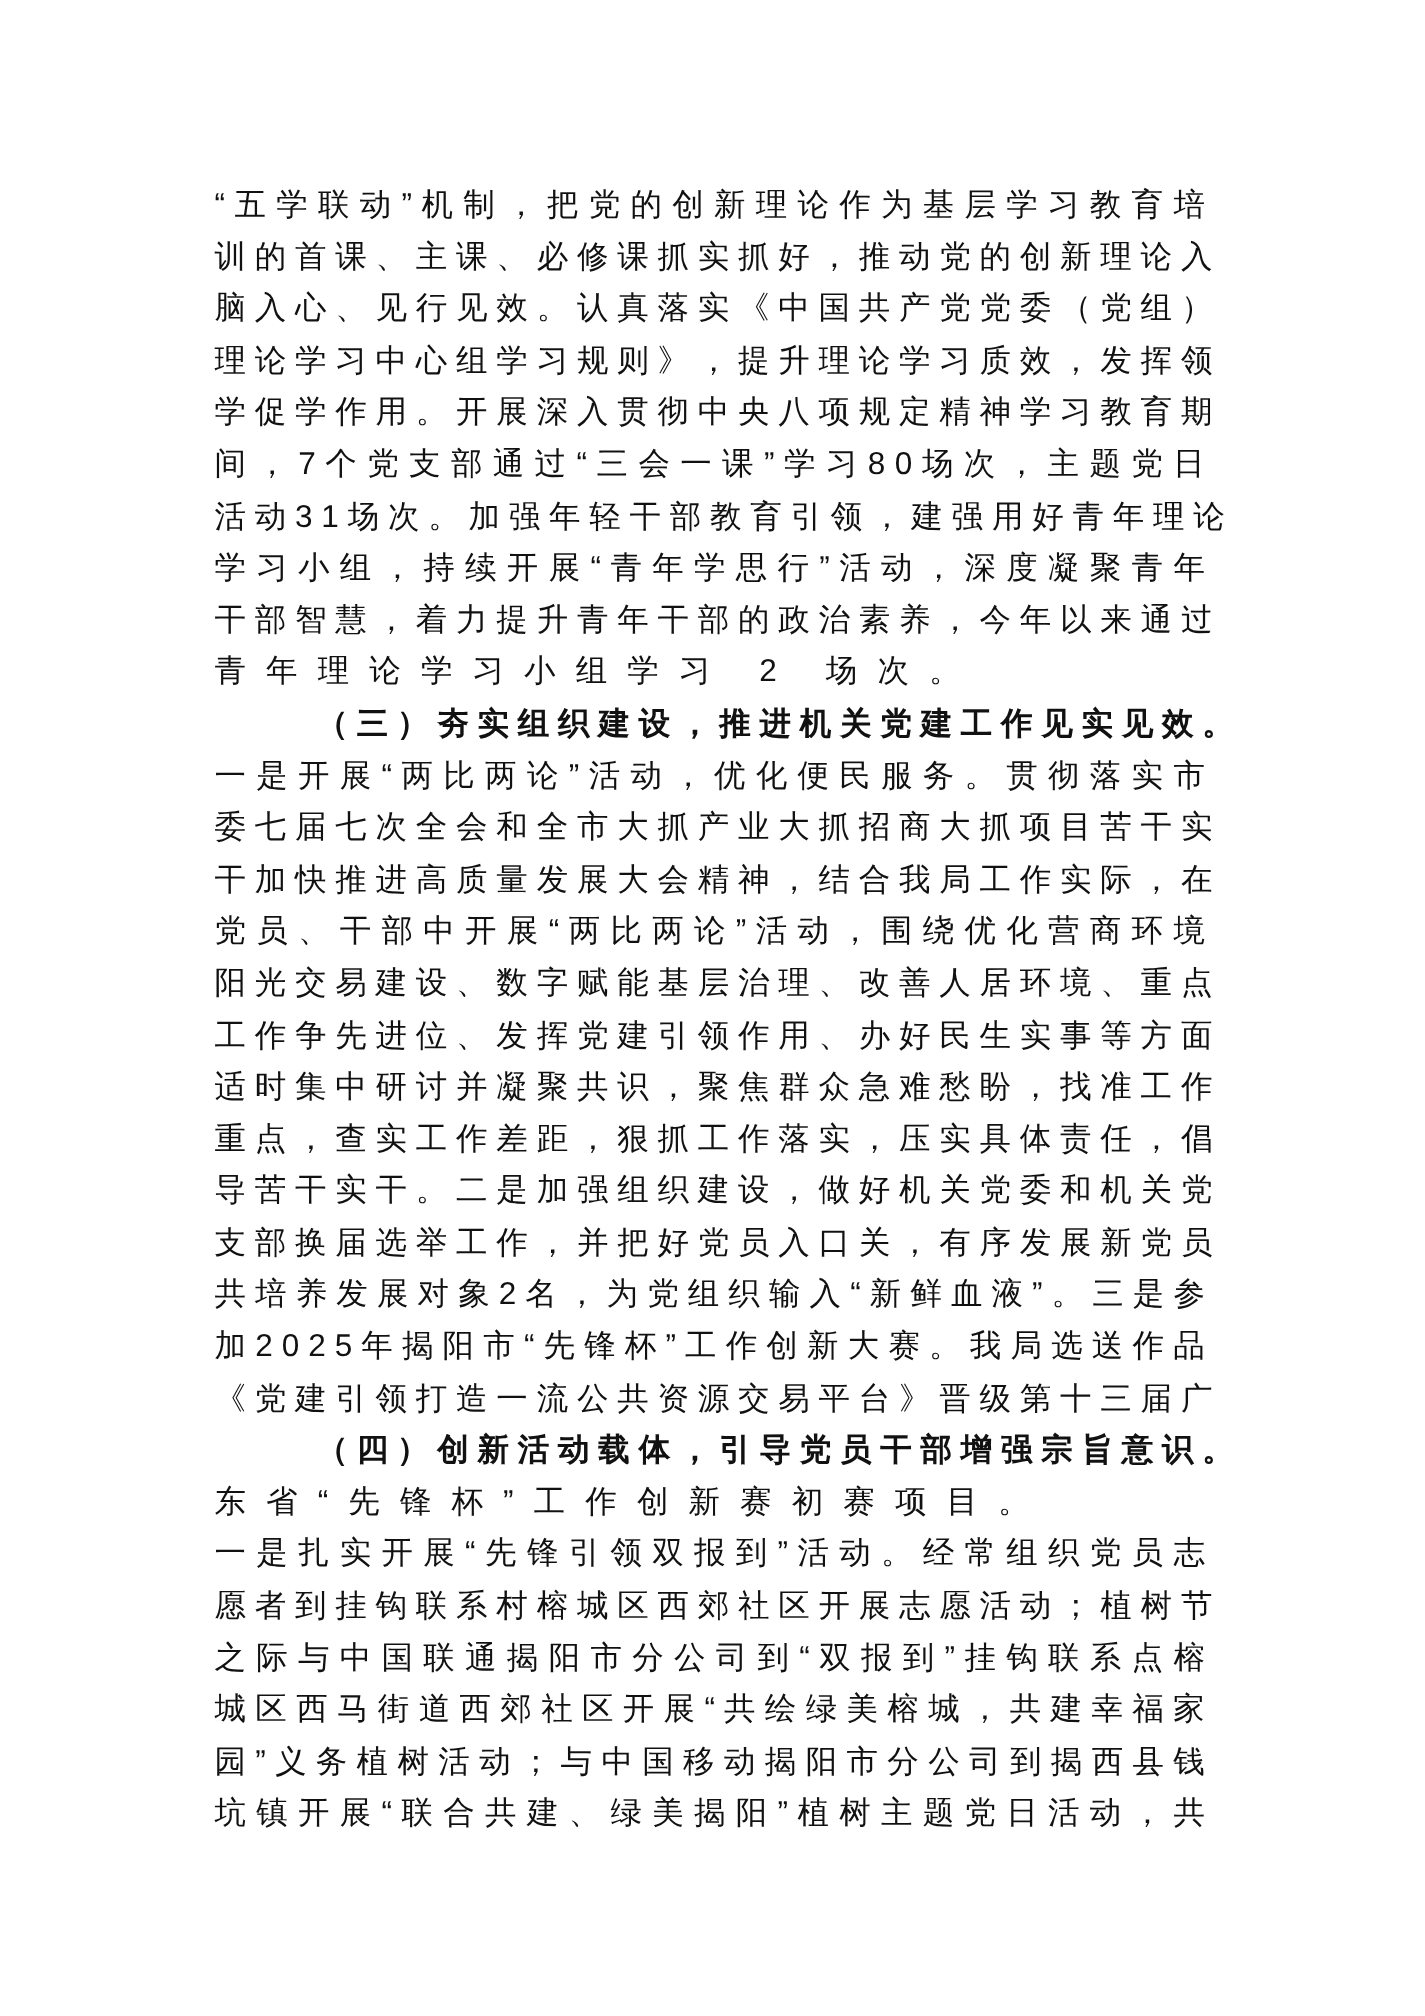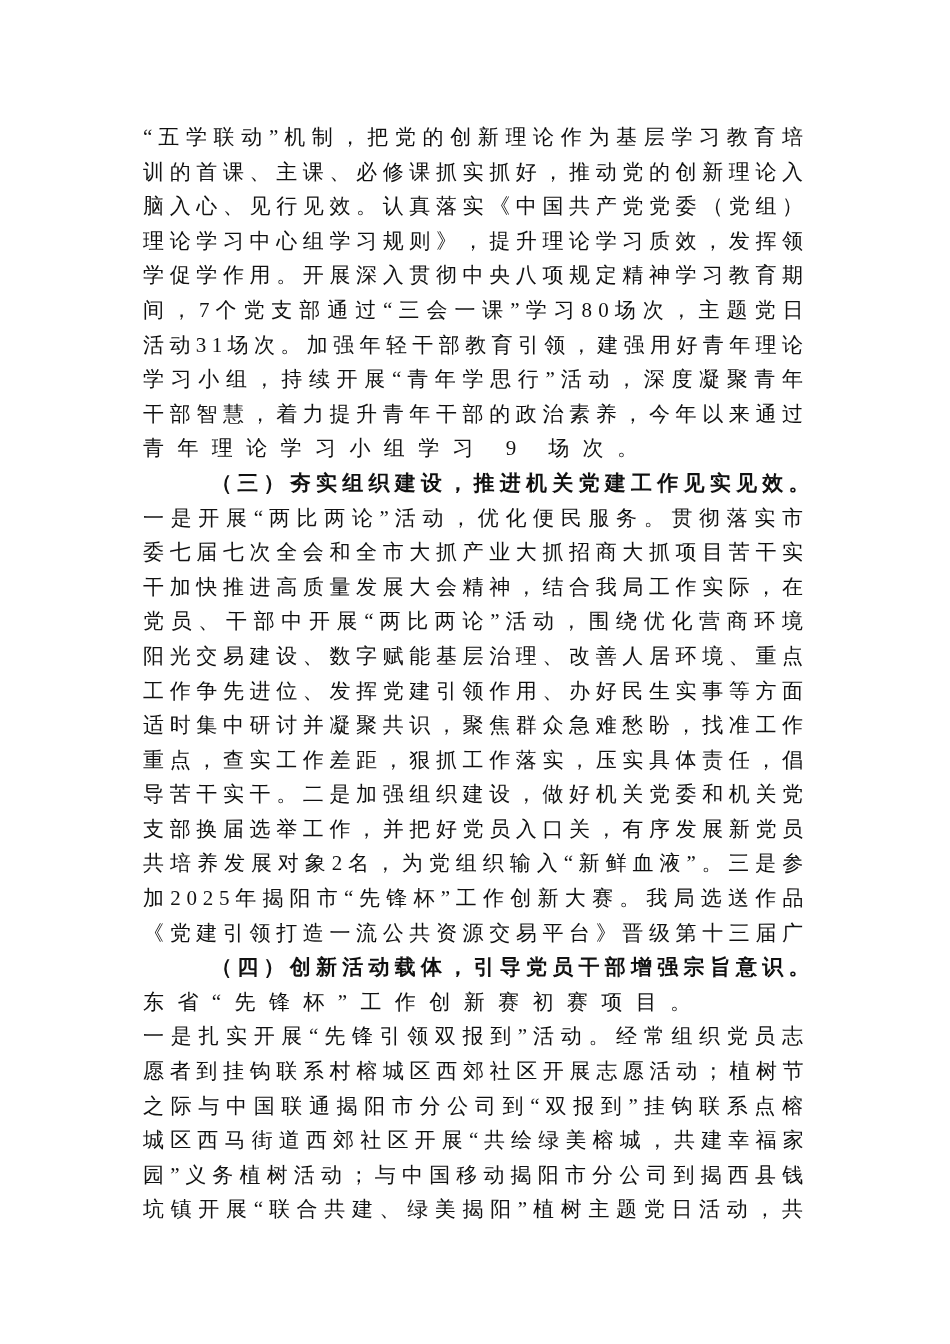--- a/index.html
+++ b/index.html
@@ -2,21 +2,21 @@
 <html><head>
 <meta charset="utf-8">
 <style>
   html, body { margin: 0; padding: 0; background: #ffffff; }
   body { width: 950px; height: 1344px; position: relative; overflow: hidden; }
   .page {
     position: absolute;
     left: 143px;
     top: 120px;
     width: 660px;
-    font-family: Liberation Serif, serif;
+    font-family: Liberation Sans, sans-serif;
     color: #111111;
   }
   .line {
     height: 34.6px;
     line-height: 34.6px;
     font-size: 21px;
     white-space: nowrap;
     text-align: justify;
     text-align-last: justify;
     letter-spacing: 0;
@@ -30,21 +30,21 @@
 <div class="page">
   <div class="line"><span>“</span> <span>五</span> <span>学</span> <span>联</span> <span>动</span> <span>”</span> <span>机</span> <span>制</span> <span>，</span> <span>把</span> <span>党</span> <span>的</span> <span>创</span> <span>新</span> <span>理</span> <span>论</span> <span>作</span> <span>为</span> <span>基</span> <span>层</span> <span>学</span> <span>习</span> <span>教</span> <span>育</span> <span>培</span> </div>
   <div class="line"><span>训</span> <span>的</span> <span>首</span> <span>课</span> <span>、</span> <span>主</span> <span>课</span> <span>、</span> <span>必</span> <span>修</span> <span>课</span> <span>抓</span> <span>实</span> <span>抓</span> <span>好</span> <span>，</span> <span>推</span> <span>动</span> <span>党</span> <span>的</span> <span>创</span> <span>新</span> <span>理</span> <span>论</span> <span>入</span> </div>
   <div class="line"><span>脑</span> <span>入</span> <span>心</span> <span>、</span> <span>见</span> <span>行</span> <span>见</span> <span>效</span> <span>。</span> <span>认</span> <span>真</span> <span>落</span> <span>实</span> <span>《</span> <span>中</span> <span>国</span> <span>共</span> <span>产</span> <span>党</span> <span>党</span> <span>委</span> <span>（</span> <span>党</span> <span>组</span> <span>）</span> </div>
   <div class="line"><span>理</span> <span>论</span> <span>学</span> <span>习</span> <span>中</span> <span>心</span> <span>组</span> <span>学</span> <span>习</span> <span>规</span> <span>则</span> <span>》</span> <span>，</span> <span>提</span> <span>升</span> <span>理</span> <span>论</span> <span>学</span> <span>习</span> <span>质</span> <span>效</span> <span>，</span> <span>发</span> <span>挥</span> <span>领</span> </div>
   <div class="line"><span>学</span> <span>促</span> <span>学</span> <span>作</span> <span>用</span> <span>。</span> <span>开</span> <span>展</span> <span>深</span> <span>入</span> <span>贯</span> <span>彻</span> <span>中</span> <span>央</span> <span>八</span> <span>项</span> <span>规</span> <span>定</span> <span>精</span> <span>神</span> <span>学</span> <span>习</span> <span>教</span> <span>育</span> <span>期</span> </div>
   <div class="line"><span>间</span> <span>，</span> <span>7</span> <span> </span> <span>个</span> <span>党</span> <span>支</span> <span>部</span> <span>通</span> <span>过</span> <span>“</span> <span>三</span> <span>会</span> <span>一</span> <span>课</span> <span>”</span> <span>学</span> <span>习</span> <span> </span> <span>8</span> <span>0</span> <span> </span> <span>场</span> <span>次</span> <span>，</span> <span>主</span> <span>题</span> <span>党</span> <span>日</span> </div>
   <div class="line"><span>活</span> <span>动</span> <span> </span> <span>3</span> <span>1</span> <span> </span> <span>场</span> <span>次</span> <span>。</span> <span>加</span> <span>强</span> <span>年</span> <span>轻</span> <span>干</span> <span>部</span> <span>教</span> <span>育</span> <span>引</span> <span>领</span> <span>，</span> <span>建</span> <span>强</span> <span>用</span> <span>好</span> <span>青</span> <span>年</span> <span>理</span> <span>论</span> </div>
   <div class="line"><span>学</span> <span>习</span> <span>小</span> <span>组</span> <span>，</span> <span>持</span> <span>续</span> <span>开</span> <span>展</span> <span>“</span> <span>青</span> <span>年</span> <span>学</span> <span>思</span> <span>行</span> <span>”</span> <span>活</span> <span>动</span> <span>，</span> <span>深</span> <span>度</span> <span>凝</span> <span>聚</span> <span>青</span> <span>年</span> </div>
   <div class="line"><span>干</span> <span>部</span> <span>智</span> <span>慧</span> <span>，</span> <span>着</span> <span>力</span> <span>提</span> <span>升</span> <span>青</span> <span>年</span> <span>干</span> <span>部</span> <span>的</span> <span>政</span> <span>治</span> <span>素</span> <span>养</span> <span>，</span> <span>今</span> <span>年</span> <span>以</span> <span>来</span> <span>通</span> <span>过</span> </div>
-  <div class="line last">青年理论学习小组学习 9 场次。</div>
+  <div class="line last">青年理论学习小组学习 2 场次。</div>
   <div class="line heading"><span>（</span> <span>三</span> <span>）</span> <span>夯</span> <span>实</span> <span>组</span> <span>织</span> <span>建</span> <span>设</span> <span>，</span> <span>推</span> <span>进</span> <span>机</span> <span>关</span> <span>党</span> <span>建</span> <span>工</span> <span>作</span> <span>见</span> <span>实</span> <span>见</span> <span>效</span> <span>。</span> </div>
   <div class="line"><span>一</span> <span>是</span> <span>开</span> <span>展</span> <span>“</span> <span>两</span> <span>比</span> <span>两</span> <span>论</span> <span>”</span> <span>活</span> <span>动</span> <span>，</span> <span>优</span> <span>化</span> <span>便</span> <span>民</span> <span>服</span> <span>务</span> <span>。</span> <span>贯</span> <span>彻</span> <span>落</span> <span>实</span> <span>市</span> </div>
   <div class="line"><span>委</span> <span>七</span> <span>届</span> <span>七</span> <span>次</span> <span>全</span> <span>会</span> <span>和</span> <span>全</span> <span>市</span> <span>大</span> <span>抓</span> <span>产</span> <span>业</span> <span>大</span> <span>抓</span> <span>招</span> <span>商</span> <span>大</span> <span>抓</span> <span>项</span> <span>目</span> <span>苦</span> <span>干</span> <span>实</span> </div>
   <div class="line"><span>干</span> <span>加</span> <span>快</span> <span>推</span> <span>进</span> <span>高</span> <span>质</span> <span>量</span> <span>发</span> <span>展</span> <span>大</span> <span>会</span> <span>精</span> <span>神</span> <span>，</span> <span>结</span> <span>合</span> <span>我</span> <span>局</span> <span>工</span> <span>作</span> <span>实</span> <span>际</span> <span>，</span> <span>在</span> </div>
   <div class="line"><span>党</span> <span>员</span> <span>、</span> <span>干</span> <span>部</span> <span>中</span> <span>开</span> <span>展</span> <span>“</span> <span>两</span> <span>比</span> <span>两</span> <span>论</span> <span>”</span> <span>活</span> <span>动</span> <span>，</span> <span>围</span> <span>绕</span> <span>优</span> <span>化</span> <span>营</span> <span>商</span> <span>环</span> <span>境</span> </div>
   <div class="line"><span>阳</span> <span>光</span> <span>交</span> <span>易</span> <span>建</span> <span>设</span> <span>、</span> <span>数</span> <span>字</span> <span>赋</span> <span>能</span> <span>基</span> <span>层</span> <span>治</span> <span>理</span> <span>、</span> <span>改</span> <span>善</span> <span>人</span> <span>居</span> <span>环</span> <span>境</span> <span>、</span> <span>重</span> <span>点</span> </div>
   <div class="line"><span>工</span> <span>作</span> <span>争</span> <span>先</span> <span>进</span> <span>位</span> <span>、</span> <span>发</span> <span>挥</span> <span>党</span> <span>建</span> <span>引</span> <span>领</span> <span>作</span> <span>用</span> <span>、</span> <span>办</span> <span>好</span> <span>民</span> <span>生</span> <span>实</span> <span>事</span> <span>等</span> <span>方</span> <span>面</span> </div>
   <div class="line"><span>适</span> <span>时</span> <span>集</span> <span>中</span> <span>研</span> <span>讨</span> <span>并</span> <span>凝</span> <span>聚</span> <span>共</span> <span>识</span> <span>，</span> <span>聚</span> <span>焦</span> <span>群</span> <span>众</span> <span>急</span> <span>难</span> <span>愁</span> <span>盼</span> <span>，</span> <span>找</span> <span>准</span> <span>工</span> <span>作</span> </div>
   <div class="line"><span>重</span> <span>点</span> <span>，</span> <span>查</span> <span>实</span> <span>工</span> <span>作</span> <span>差</span> <span>距</span> <span>，</span> <span>狠</span> <span>抓</span> <span>工</span> <span>作</span> <span>落</span> <span>实</span> <span>，</span> <span>压</span> <span>实</span> <span>具</span> <span>体</span> <span>责</span> <span>任</span> <span>，</span> <span>倡</span> </div>
   <div class="line"><span>导</span> <span>苦</span> <span>干</span> <span>实</span> <span>干</span> <span>。</span> <span>二</span> <span>是</span> <span>加</span> <span>强</span> <span>组</span> <span>织</span> <span>建</span> <span>设</span> <span>，</span> <span>做</span> <span>好</span> <span>机</span> <span>关</span> <span>党</span> <span>委</span> <span>和</span> <span>机</span> <span>关</span> <span>党</span> </div>

